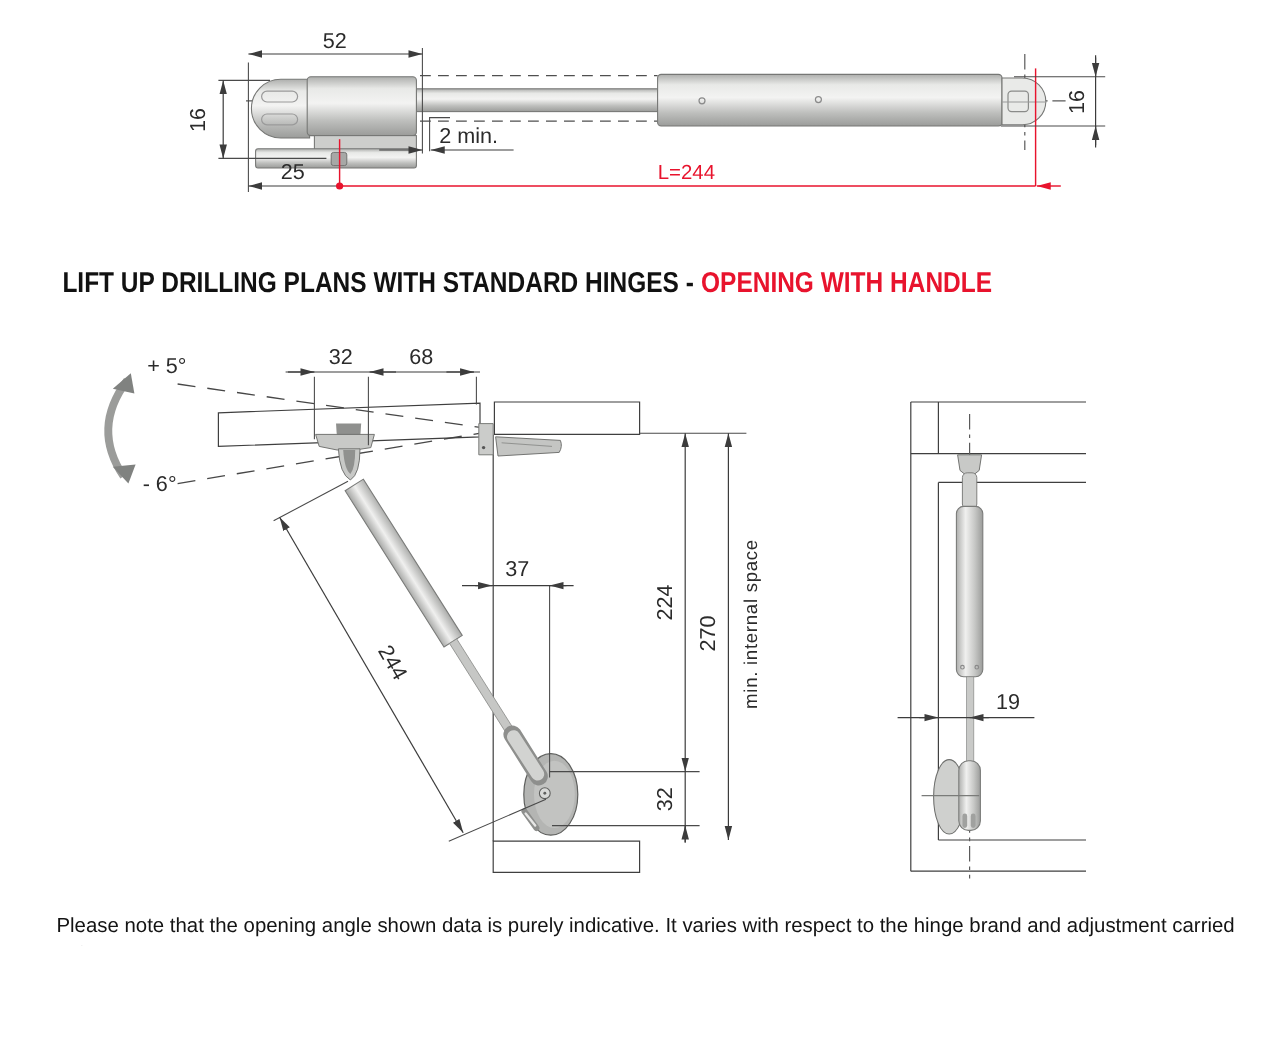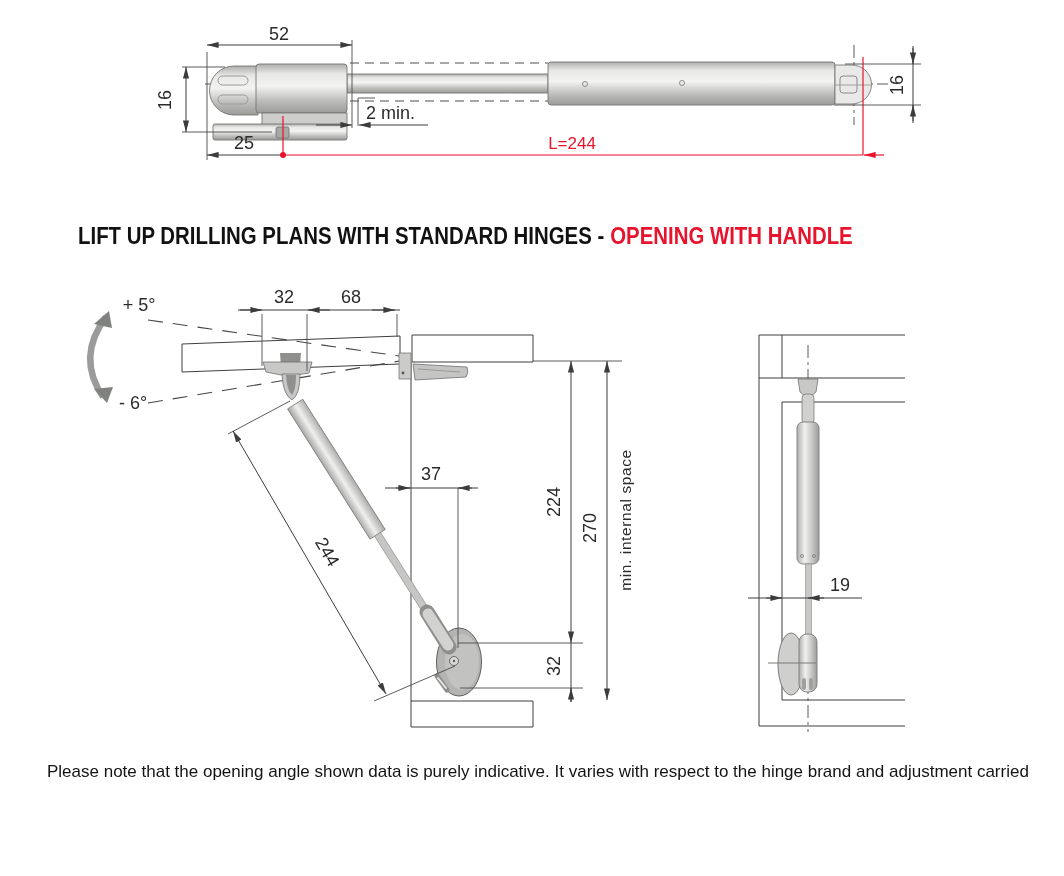--- a/index.html
+++ b/index.html
@@ -16,21 +16,21 @@
   .red { stroke:#e8132d; stroke-width:1.2; fill:none; }
   .cl  { stroke:#5a5a5a; stroke-width:1; fill:none; stroke-dasharray:13 4 3 4; }
   .dash{ stroke:#4f4f4f; stroke-width:1; fill:none; stroke-dasharray:9 6; }
   .swing{ stroke:#474747; stroke-width:1.1; fill:none; stroke-dasharray:15 10; }
   .met { stroke:#767775; stroke-width:0.9; }
   .dtxt { font:18px "Liberation Sans", sans-serif; fill:#2b2b2b; }
   .dtxt-s { font:15.5px "Liberation Sans", sans-serif; fill:#2b2b2b; letter-spacing:0.6px; }
   .dtxt-r { font:17px "Liberation Sans", sans-serif; fill:#e8132d; }
 
   .heading {
-    position:absolute; left:52px; top:222px; white-space:nowrap;margin-left:26px;
+    position:absolute; left:52px; top:222px; white-space:nowrap;
   }
   .heading-inner {
     display:flex; gap:7px; transform:scaleX(0.85); transform-origin:left center;
     font-size:24px; font-weight:700; color:#111111; letter-spacing:0px;
   }
   .heading-inner .hl-red { color:#e8132d; }
 
   .notes {
     position:absolute; left:47px; top:761px; width:990px;
     font-size:17px; line-height:22px; color:#141414;

